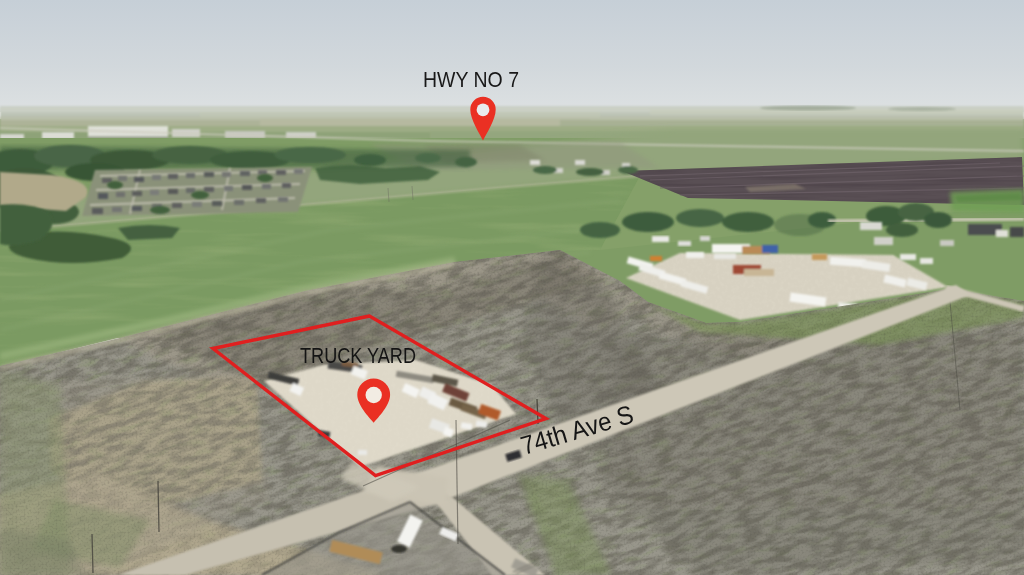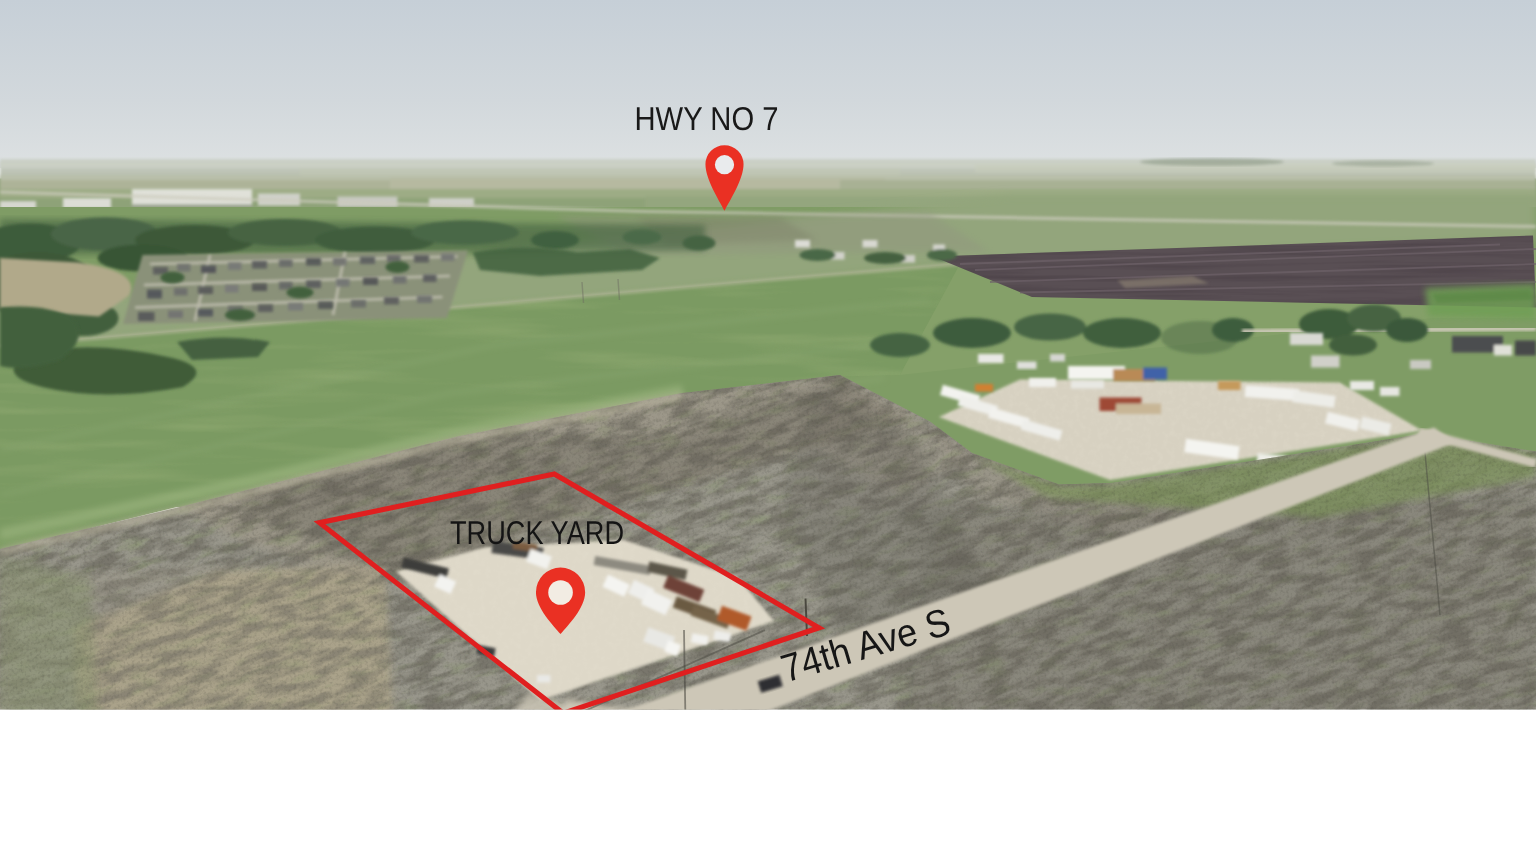--- a/index.html
+++ b/index.html
@@ -1,16 +1,16 @@
 <!DOCTYPE html>
 <html><head>
 <meta charset="utf-8">
 <style>
 html,body{margin:0;padding:0;background:#fff;}
-.page{position:relative;width:1024px;height:473px;overflow:hidden;font-family:"Liberation Sans",sans-serif;}
+.page{position:relative;width:1024px;height:575px;overflow:hidden;font-family:"Liberation Sans",sans-serif;}
 </style>
 </head>
 <body>
 <div class="page">
 <svg width="1024" height="575" viewBox="0 0 1024 575" xmlns="http://www.w3.org/2000/svg">
 <defs>
 <linearGradient id="sky" x1="0" y1="0" x2="0" y2="1">
   <stop offset="0" stop-color="#c6cfd7"></stop>
   <stop offset="0.6" stop-color="#d2d8dc"></stop>
   <stop offset="1" stop-color="#dde1e2"></stop>

